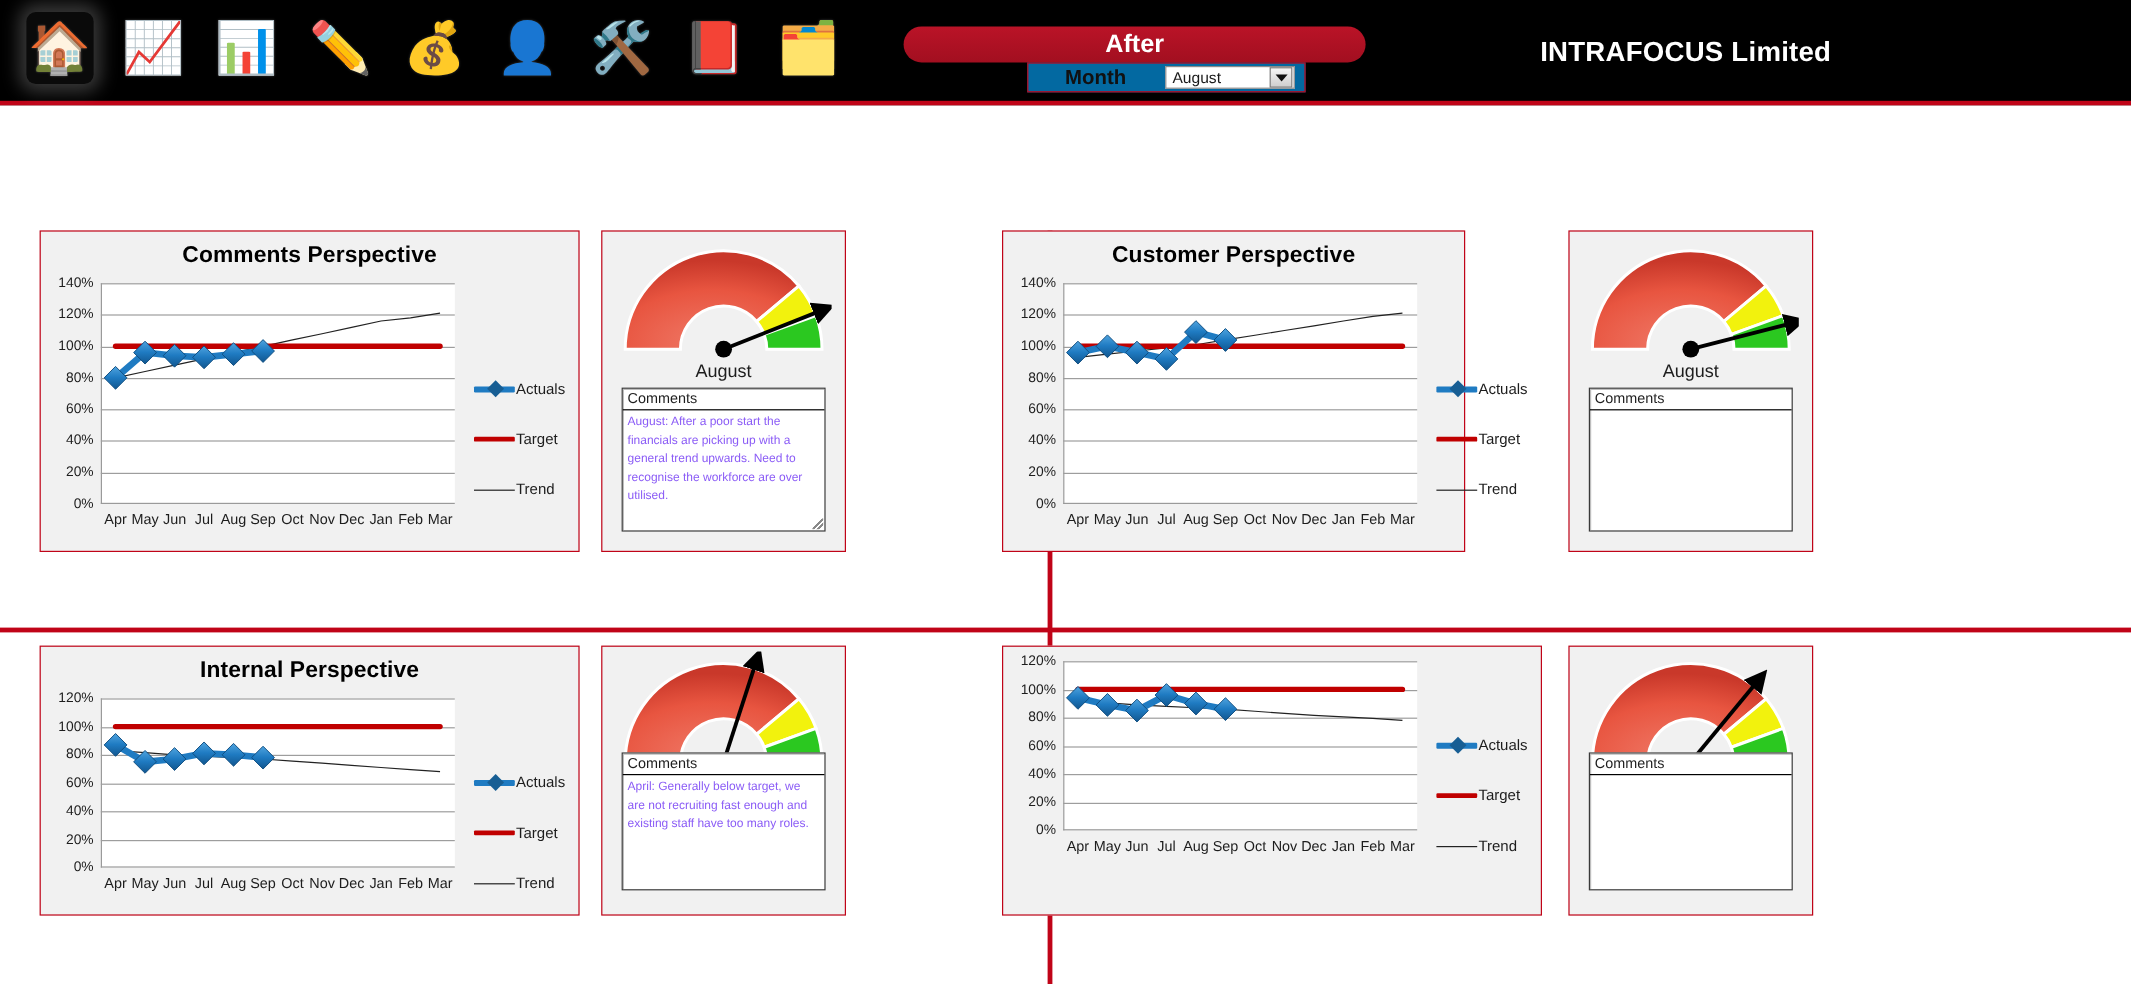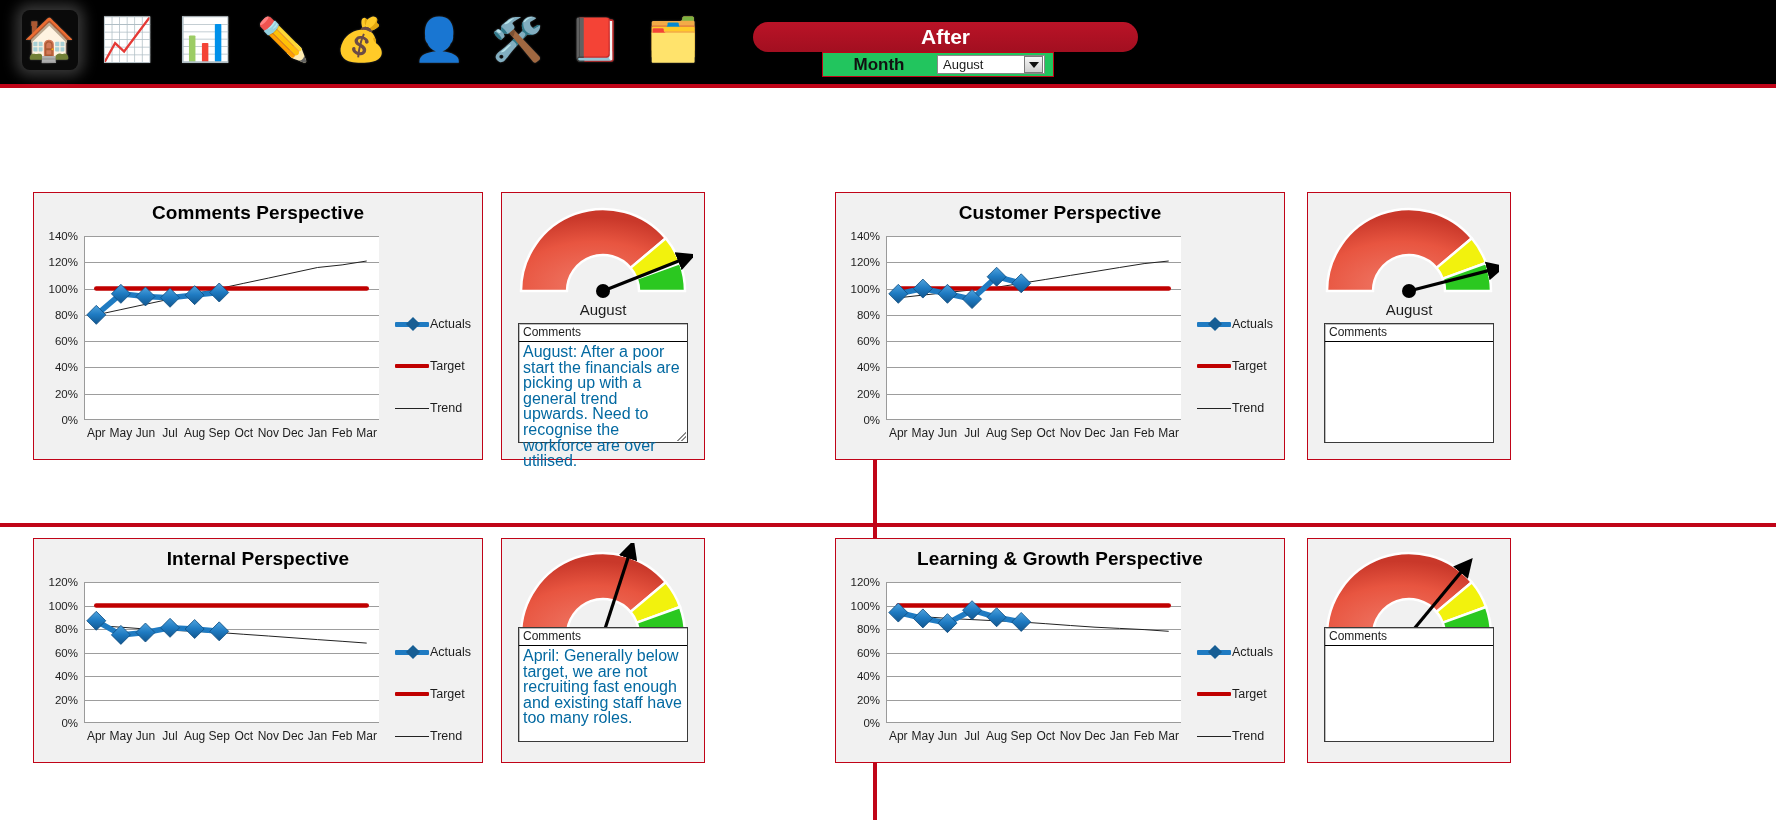--- a/index.html
+++ b/index.html
@@ -38,23 +38,23 @@
     position:absolute; left:753px; top:22px;
     width:385px; height:30px;
     background:#B01124;
     background:linear-gradient(180deg,#BA1327 0%, #A20F20 100%);
     border-radius:16px;
     color:#ffffff; font-weight:bold; font-size:21px;
     display:flex; align-items:center; justify-content:center;
     cursor:pointer;
   }
   .month-bar{
-    position:absolute; left:822px; top:52px;
+    position:absolute; left:856px; top:52px;
     width:232px; height:25px;
-    background:#22c55e;
+    background:#0369a1;
     border:1px solid #C00418;
     display:flex; align-items:center;
   }
   .month-label{
     width:112px; text-align:center;
     font-size:17px; font-weight:bold; color:#111;
   }
   .month-select{
     position:relative;
     width:108px; height:19px; margin-left:2px;
@@ -166,21 +166,21 @@
     background:#ffffff;
     border:1px solid #3a3a3a;
     box-shadow:1px 1px 0 #bdbdbd inset;
   }
   .comments-hd{
     font-size:12px; color:#1d1d1d;
     padding:1px 3px 2px 4px;
     border-bottom:1px solid #000;
   }
   .comments-body{
-    font-size:16px; color:#0369a1; line-height:15.6px;
+    font-size:10px; color:#8b5cf6; line-height:15.6px;
     padding:2px 5px 4px 4px;
   }
   .resize-grip{
     position:absolute; right:1px; bottom:1px; width:9px; height:9px;
     background:
       linear-gradient(135deg, transparent 45%, #8a8a8a 45%, #8a8a8a 58%, transparent 58%),
       linear-gradient(135deg, transparent 70%, #8a8a8a 70%, #8a8a8a 83%, transparent 83%);
   }
 </style>
 </head>
@@ -204,20 +204,21 @@
   <div class="month-bar">
     <div class="month-label">Month</div>
     <div class="month-select">
       <span class="month-value">August</span>
       <span class="month-arrow">
           <i></i>
         </span>
     </div>
   </div>
 
+  <div class="brand">INTRAFOCUS Limited</div>
 </div>
 
 <div class="board" id="board">
   <div class="vdiv"></div>
   <div class="hdiv"></div>
 <div class="panel chart-panel" style="left: 33px; top: 104px; width: 450px; height: 268px;">
       <div class="chart-title">Comments Perspective</div>
       <div class="plot-wrap">
         <div class="ytick" style="top: 196px; left: 0px; width: 44px;">0%</div>
         <div class="ytick" style="top: 169.714px; left: 0px; width: 44px;">20%</div>
@@ -301,21 +302,21 @@
         <line x1="90" y1="92" x2="168.10122481461312" y2="61.07753757448706" stroke="#000" stroke-width="3.2" marker-end="url(#ah0)"></line>
         <circle cx="90" cy="92" r="7" fill="#000"></circle>
       </svg>
       <div class="gauge-caption" style="margin-top: 2px;">August</div>
       <div class="comments" style="left: 16px; right: 16px; top: 130px; height: 120px;">
         <div class="comments-hd">Comments</div>
         <div class="comments-body">August: After a poor start the financials are picking up with a general trend upwards.  Need to recognise the workforce are over utilised.</div>
         <div class="resize-grip"></div>
       </div>
     </div>
-    <div class="panel chart-panel" style="left: 835px; top: 104px; width: 450px; height: 268px;">
+    <div class="panel chart-panel" style="left: 835px; top: 104px; width: 386px; height: 268px;">
       <div class="chart-title">Customer Perspective</div>
       <div class="plot-wrap">
         <div class="ytick" style="top: 196px; left: 0px; width: 44px;">0%</div>
         <div class="ytick" style="top: 169.714px; left: 0px; width: 44px;">20%</div>
         <div class="ytick" style="top: 143.429px; left: 0px; width: 44px;">40%</div>
         <div class="ytick" style="top: 117.143px; left: 0px; width: 44px;">60%</div>
         <div class="ytick" style="top: 90.8571px; left: 0px; width: 44px;">80%</div>
         <div class="ytick" style="top: 64.5714px; left: 0px; width: 44px;">100%</div>
         <div class="ytick" style="top: 38.2857px; left: 0px; width: 44px;">120%</div>
         <div class="ytick" style="top: 12px; left: 0px; width: 44px;">140%</div>
@@ -481,21 +482,20 @@
         <line x1="90" y1="92" x2="115.95742752749558" y2="12.111252631207108" stroke="#000" stroke-width="3.2" marker-end="url(#ah2)"></line>
         <circle cx="90" cy="92" r="7" fill="#000"></circle>
       </svg>
       <div class="gauge-caption" style="margin-top: 2px;">August</div>
       <div class="comments" style="left: 16px; right: 16px; top: 88px; height: 115px;">
         <div class="comments-hd">Comments</div>
         <div class="comments-body">April: Generally below target, we are not recruiting fast enough and existing staff have too many roles.</div>
       </div>
     </div>
     <div class="panel chart-panel" style="left: 835px; top: 450px; width: 450px; height: 225px;">
-      <div class="chart-title">Learning &amp; Growth Perspective</div>
       <div class="plot-wrap">
         <div class="ytick" style="top: 153px; left: 0px; width: 44px;">0%</div>
         <div class="ytick" style="top: 129.5px; left: 0px; width: 44px;">20%</div>
         <div class="ytick" style="top: 106px; left: 0px; width: 44px;">40%</div>
         <div class="ytick" style="top: 82.5px; left: 0px; width: 44px;">60%</div>
         <div class="ytick" style="top: 59px; left: 0px; width: 44px;">80%</div>
         <div class="ytick" style="top: 35.5px; left: 0px; width: 44px;">100%</div>
         <div class="ytick" style="top: 12px; left: 0px; width: 44px;">120%</div>
         <div class="plot-area" style="left: 50px; top: 12px; width: 295px; height: 141px;">
           <div class="plot-bg"></div>

